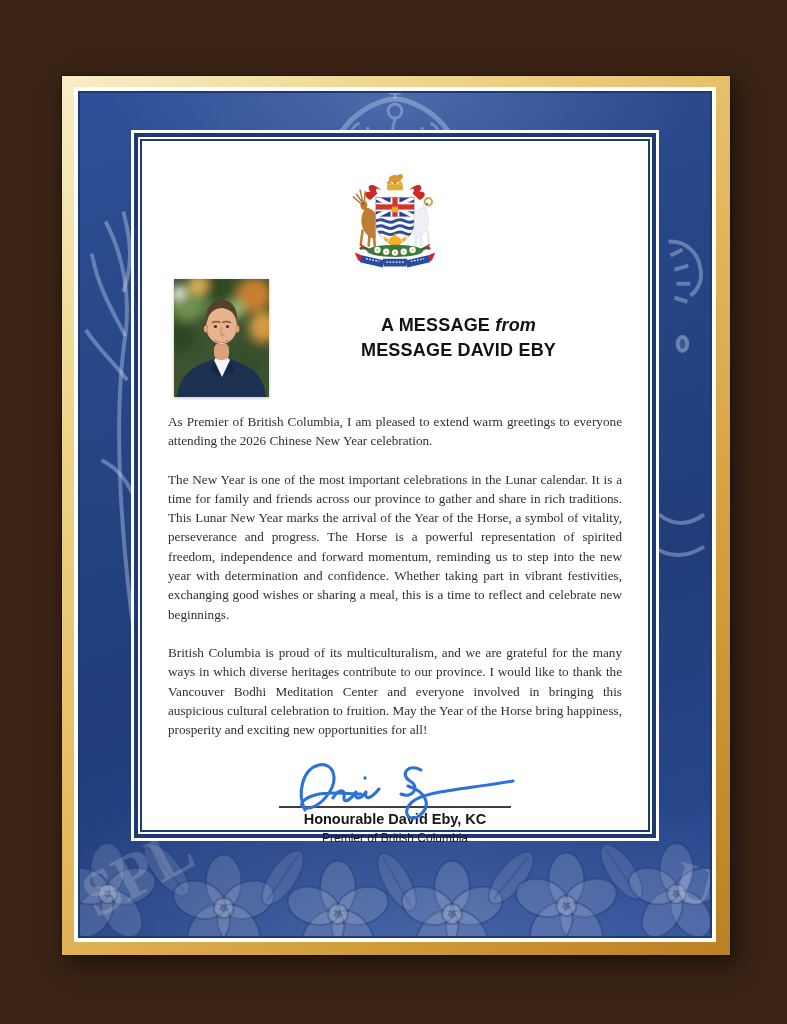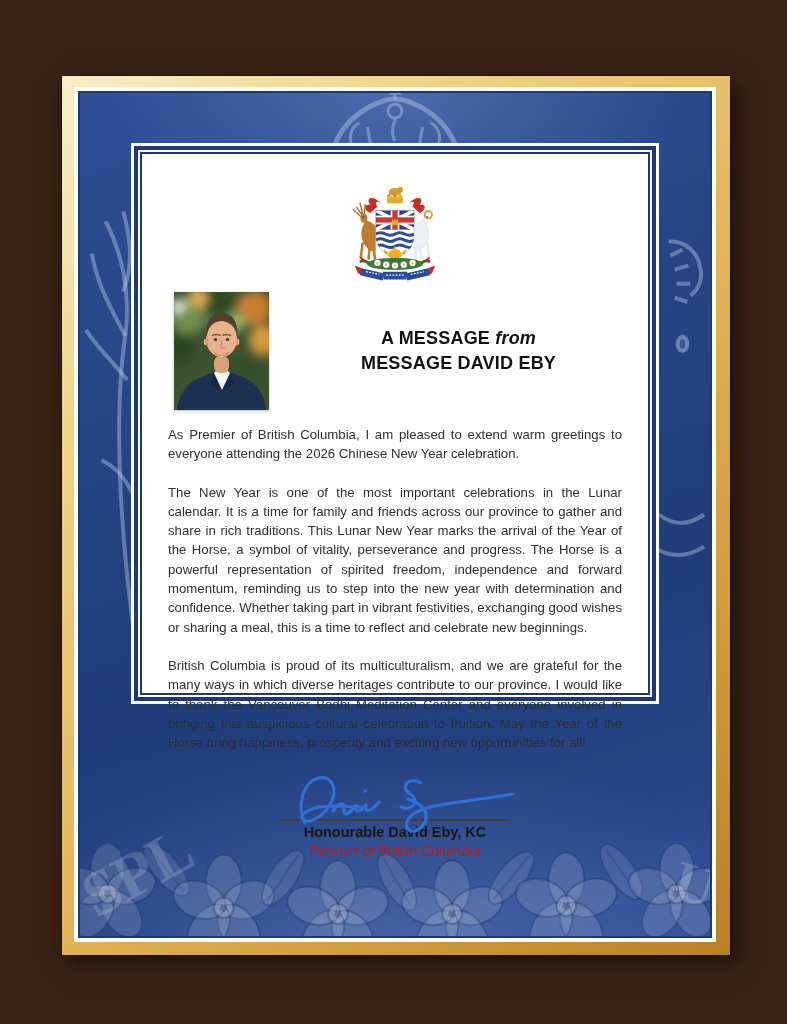--- a/index.html
+++ b/index.html
@@ -19,44 +19,44 @@
   .frame-white{flex:1;background:#fff;padding:4px;display:flex;}
   .frame-blue{
     flex:1;position:relative;border:2px solid #1d3a74;
     background:
       radial-gradient(ellipse 420px 210px at 50% 0%, rgba(130,158,214,.38), rgba(130,158,214,0) 70%),
       radial-gradient(ellipse 560px 280px at 50% 102%, rgba(122,150,208,.34), rgba(122,150,208,0) 72%),
       linear-gradient(163deg,#2e4f97 0%,#264483 38%,#203d7a 62%,#27468a 86%,#32519a 100%);
   }
   .watermark{position:absolute;inset:0;width:100%;height:100%;}
   .letter{
-    position:absolute;top:59px;left:50%;width:510px;height:543px;margin-left:-255px;
+    position:absolute;top:46px;left:50%;width:510px;height:693px;margin-left:-255px;
     box-sizing:border-box;
     background:#fff;
     border:2px solid #1d3a74;
     box-shadow:0 0 0 2px #fff,0 0 0 6px #1d3a74,0 0 0 9px #fff;
     padding:30px 0 0 0;
   }
   .coa{display:block;margin:0 auto;}
   .id-row{display:flex;align-items:center;margin:8px 0 0 0;}
   .photo{margin-left:32px;flex:0 0 auto;box-shadow:0 1px 3px rgba(0,0,0,.25);}
   .head-box{flex:1;text-align:center;}
   .head-line{font-size:18px;line-height:25px;font-weight:bold;color:#121212;letter-spacing:.2px;}
   .head-line .it{font-style:italic;}
-  .paras{margin:15px 26px 0 26px;}
+  .paras{margin:15px 26px 0 26px;font-family:Liberation Serif, serif;}
   .paras p{
     margin:0 0 19px 0;
     font-size:13.2px;line-height:19.3px;color:#2c2f35;
     text-align:justify;
   }
   .sig-block{text-align:center;}
   .sig-svg{display:block;margin:-4px auto -26px auto;position:relative;z-index:2;}
   .sig-line{width:232px;border-top:2px solid #3f3f3f;margin:0 auto 2px auto;}
   .sig-name{font-size:14.5px;line-height:19px;font-weight:bold;color:#161616;}
-  .sig-title{font-size:14px;line-height:19px;font-style:italic;color:#b91c1c;}
+  .sig-title{font-size:12px;line-height:19px;color:#0f172a;}
   .wm-stroke{stroke:rgba(195,210,238,.40);fill:none;}
   .wm-fill{fill:rgba(255,255,255,.11);}
   .wm-text{fill:rgba(255,255,255,.17);font-family:"Liberation Serif","DejaVu Serif",serif;font-weight:bold;}
 </style>
 </head>
 <body>
 
 <div class="plaque">
   <div class="frame-white">
     <div class="frame-blue">

